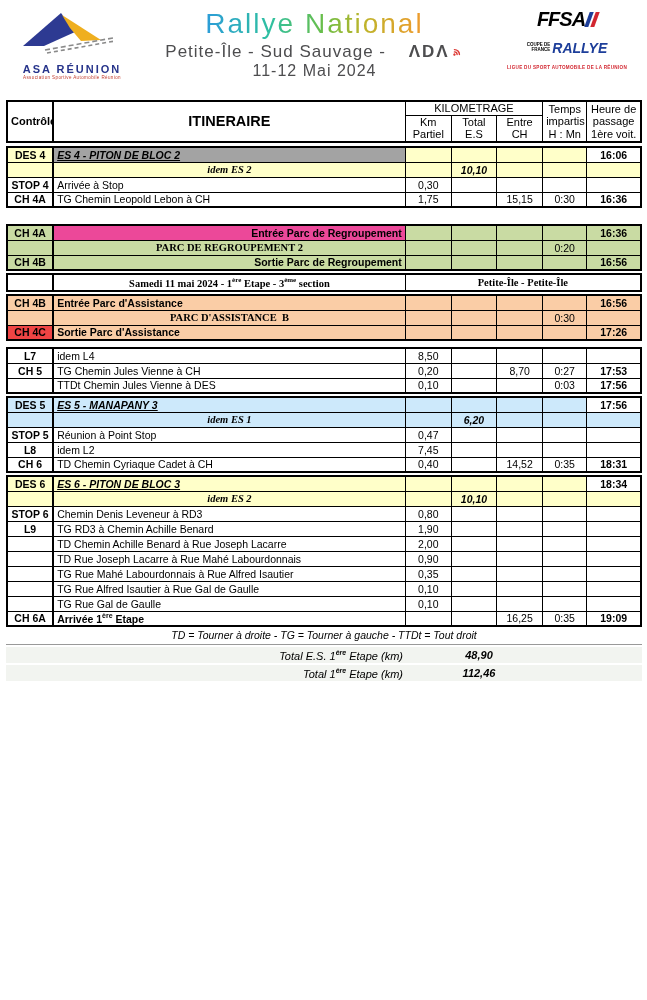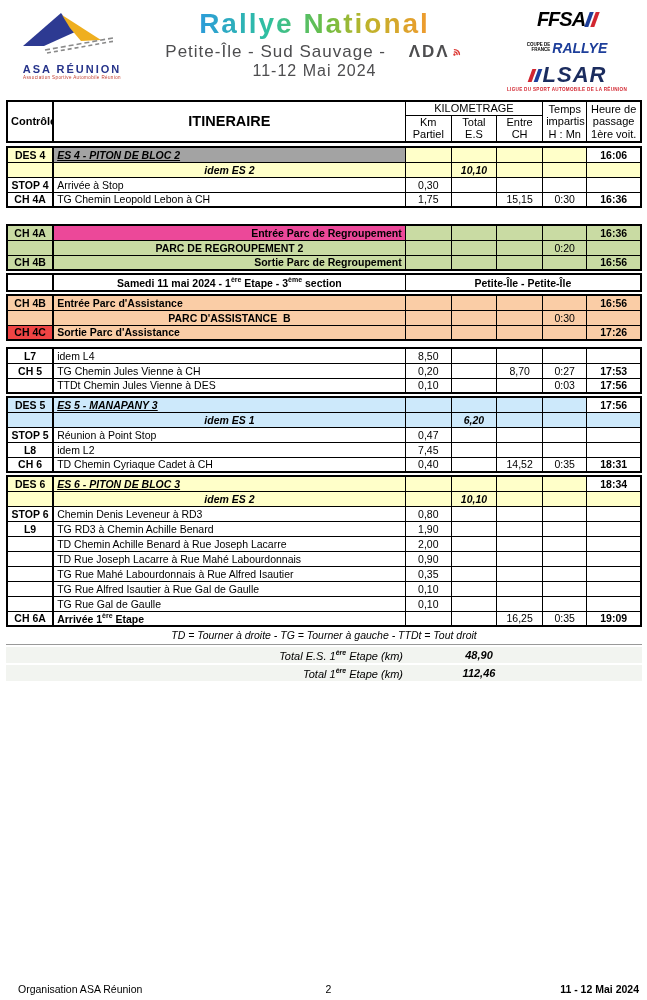--- a/index.html
+++ b/index.html
@@ -6,21 +6,21 @@
   html,body { background:#e8e8e8; }
   body { font-family:"Liberation Sans","DejaVu Sans",sans-serif; }
   .page { position:relative; width:647px; height:1000px; background:#fff; overflow:hidden; margin:0 auto; }
 
   
   .hdr { display:flex; justify-content:space-between; align-items:flex-start; padding:6px 6px 0 8px; height:96px; }
   .asa { width:128px; text-align:center; padding-top:2px; }
   .asa-name { color:#27348B; font-weight:bold; font-size:11px; letter-spacing:2px; margin-top:1px; white-space:nowrap; }
   .asa-sub { color:#C0392B; font-size:4.5px; letter-spacing:.4px; white-space:nowrap; }
   .title-block { flex:1; text-align:center; padding-top:2px; }
-  .title { font-size:28px; letter-spacing:2px; font-weight:700;
+  .title { font-size:28px; letter-spacing:2px; font-weight:400;
            background:linear-gradient(90deg,#2C9CD9 0%,#2FC0A0 30%,#6CBE45 55%,#BDB42A 72%,#F09A2E 100%);
            -webkit-background-clip:text; background-clip:text; color:transparent; -webkit-text-fill-color:transparent;
            display:inline-block; }
   .subtitle { font-size:17px; color:#4D4D4F; letter-spacing:1px; margin-top:2px; }
   .subtitle .ada { font-weight:600; letter-spacing:2px;margin-left:17px; }
   .sig { vertical-align:-1px; margin-left:1px; }
   .date { font-size:16px; color:#4D4D4F; letter-spacing:1px; }
   .right-logos { width:148px; display:flex; flex-direction:column; align-items:center; gap:9px; padding-top:3px; }
   .ffsa { text-align:center; line-height:1; }
   .ffsa-top { display:flex; align-items:center; justify-content:center; }
@@ -37,21 +37,21 @@
   .lsar-sub { font-size:4.6px; font-weight:bold; color:#D22630; letter-spacing:.3px; margin-top:2px; white-space:nowrap; }
 
   
   .grid { border-collapse:collapse; table-layout:fixed; width:636px; margin-left:6px; background:#fff; }
   .grid td { border:1px solid #000; font-size:10.5px; height:15px; padding:0 3px; overflow:hidden; white-space:nowrap; }
   .grid { border:2px solid #000; }
   td.ctl { text-align:center; font-weight:bold; border-right:2px solid #000; padding:0 1px; }
   td.itn { text-align:left; }
   td.num, td.tm { text-align:center; }
   td.hr { text-align:center; font-weight:bold; }
-  .ac { text-align:center !important; } .ar { text-align:right !important; }
+  .ac { text-align:center !important;font-family:Liberation Serif, serif; } .ar { text-align:right !important; }
   .es { font-weight:bold; font-style:italic; text-decoration:underline; font-size:11px; }
   .bi { font-weight:bold; font-style:italic; }
   .b  { font-weight:bold; }
   .headtab { margin-top:4px; }
   .headtab td { font-size:11px; text-align:center; white-space:pre-line; line-height:1.15; }
   .headtab .cth { font-weight:bold; border-right:2px solid #000; }
   .headtab .ith { font-weight:bold; font-size:14.5px; }
   .divtab td { height:17px; }
   sup { font-size:7px; font-weight:bold; }
 
@@ -108,25 +108,20 @@
           <span class="mark blue"></span>
             <span class="mark red"></span>
         </div>
         <div class="ffsa-bottom">
           <span class="coupe">COUPE DE
 FRANCE</span>
           <span class="rallye">RALLYE</span>
         </div>
       </div>
       <div class="lsar">
-        <div class="lsar-top">
-          <span class="mark red"></span>
-            <span class="mark blue"></span>
-          <span class="lsar-word">LSAR</span>
-        </div>
         <div class="lsar-sub">LIGUE DU SPORT AUTOMOBILE DE LA RÉUNION</div>
       </div>
     </div>
   </header>
 
   <table class="grid headtab">
     <colgroup>
         <col style="width:46px">
         <col style="width:351px">
         <col style="width:46px">
@@ -523,18 +518,13 @@
         <span class="t-spacer"></span>
         <span class="t-val">48,90</span>
       </div>
       <div class="total-row" style="background:#F2F4F0">
         <span class="t-label">Total 1<sup>ère</sup> Etape (km)</span>
         <span class="t-spacer"></span>
         <span class="t-val">112,46</span>
       </div>
     </div>
 
-  <footer class="pagefoot">
-    <span>Organisation ASA Réunion</span>
-    <span class="pf-c">2</span>
-    <span class="pf-r">11 - 12 Mai 2024</span>
-  </footer>
 </div>
 
 </body></html>

